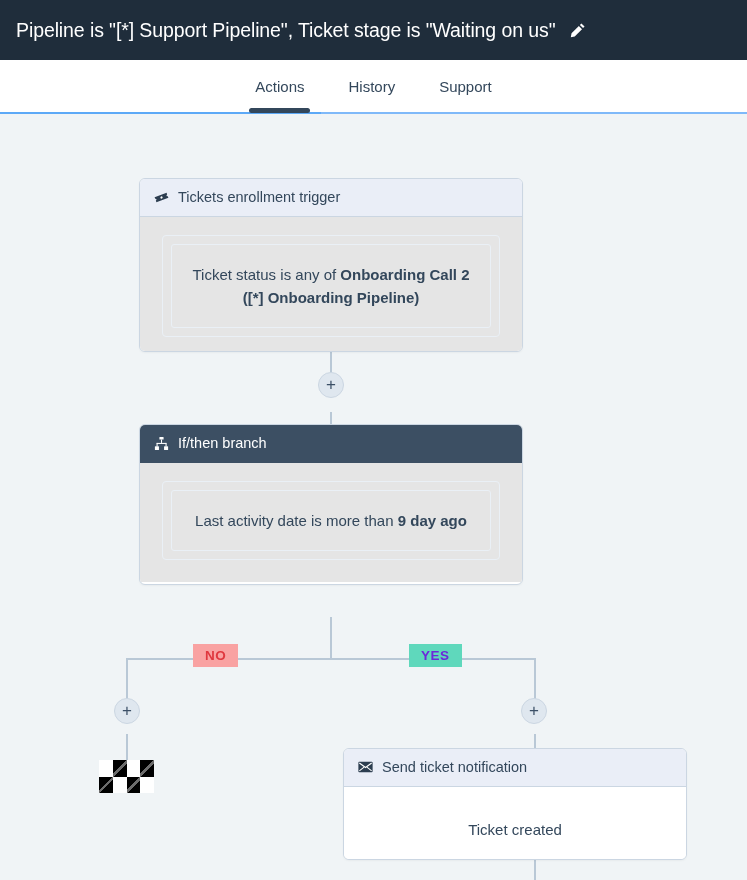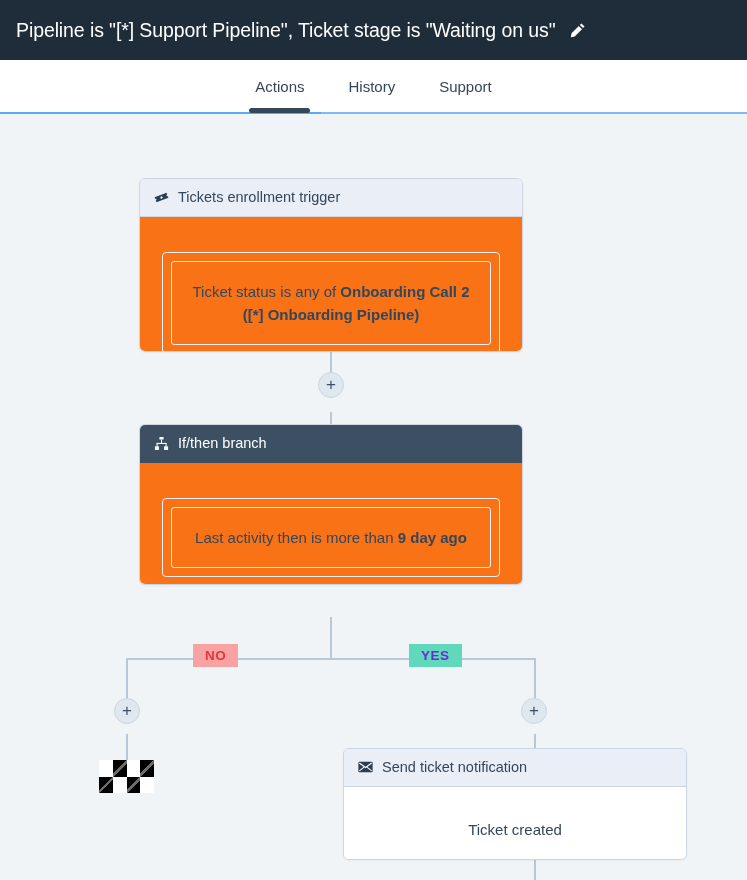--- a/index.html
+++ b/index.html
@@ -124,22 +124,22 @@
     background: #eaeef7;
     color: #33475b;
     border-bottom: 1px solid #cbd6e2;
   }
   .card-header.dark {
     background: #3c4f63;
     color: #ffffff;
     border-bottom: 1px solid #3c4f63;
   }
   .card-body {
-    padding: 35px 22px 22px 22px;
-    background: #f97316;
+    padding: 18px 22px 22px 22px;
+    background: #e5e5e5;
   }
   .criteria-outer {
     border: 1px solid #eaf0f6;
     border-radius: 4px;
     padding: 8px;
   }
   .criteria-inner {
     border: 1px solid #eaf0f6;
     border-radius: 3px;
     padding: 18px 20px;
@@ -293,21 +293,21 @@
           <rect x="3.6" y="9.2" width="12.8" height="1.4" fill="#ffffff"></rect>
           <rect x="3.4" y="9.2" width="1.4" height="4.6" fill="#ffffff"></rect>
           <rect x="15.4" y="9.2" width="1.4" height="4.6" fill="#ffffff"></rect>
         </svg>
       </span>
       <span>If/then branch</span>
     </div>
     <div class="card-body">
       <div class="criteria-outer">
         <div class="criteria-inner">
-          <span>Last activity then</span><span> is more than </span><b>9 day ago</b>
+          <span>Last activity date</span><span> is more than </span><b>9 day ago</b>
         </div>
       </div>
     </div>
   </div>
 
   <div class="badge badge-no" style="left:193px; top:530px;">
     <span>NO</span>
   </div>
 
   <div class="badge badge-yes" style="left:409px; top:530px;">

